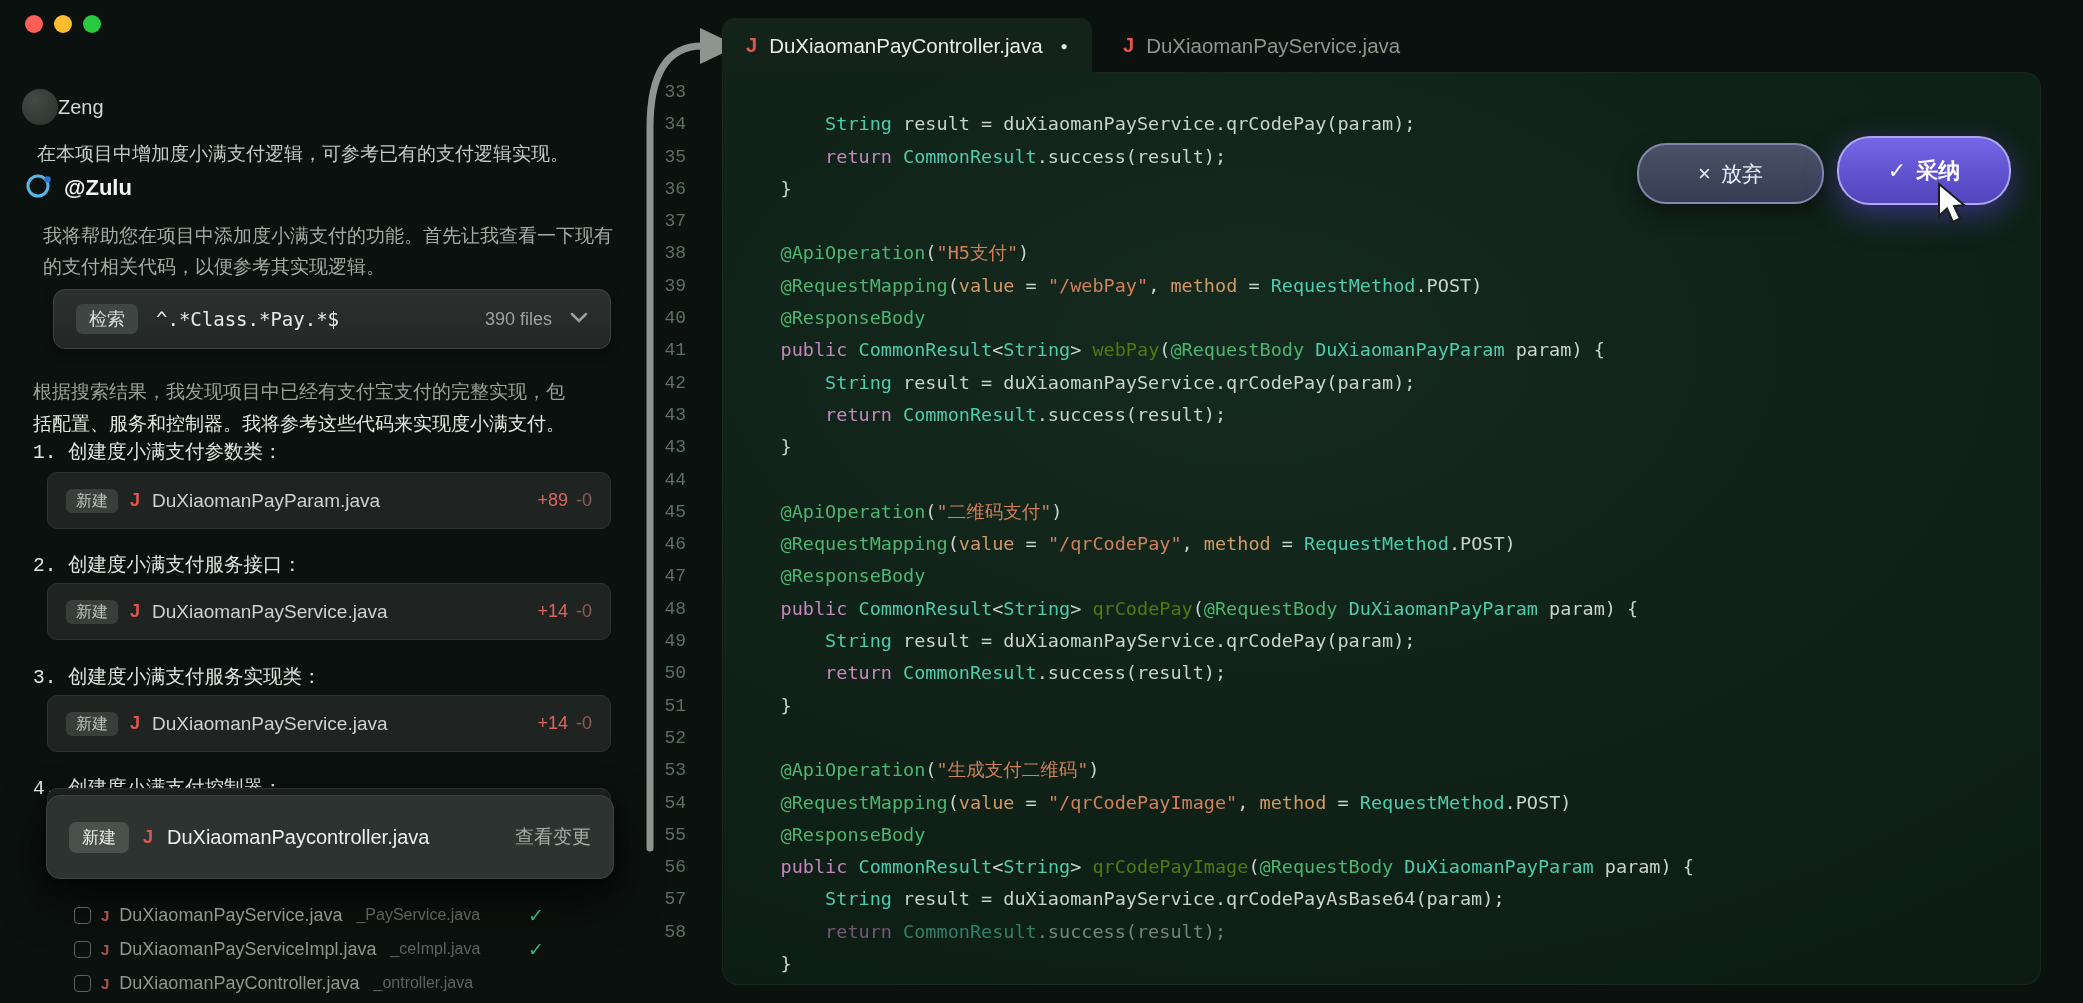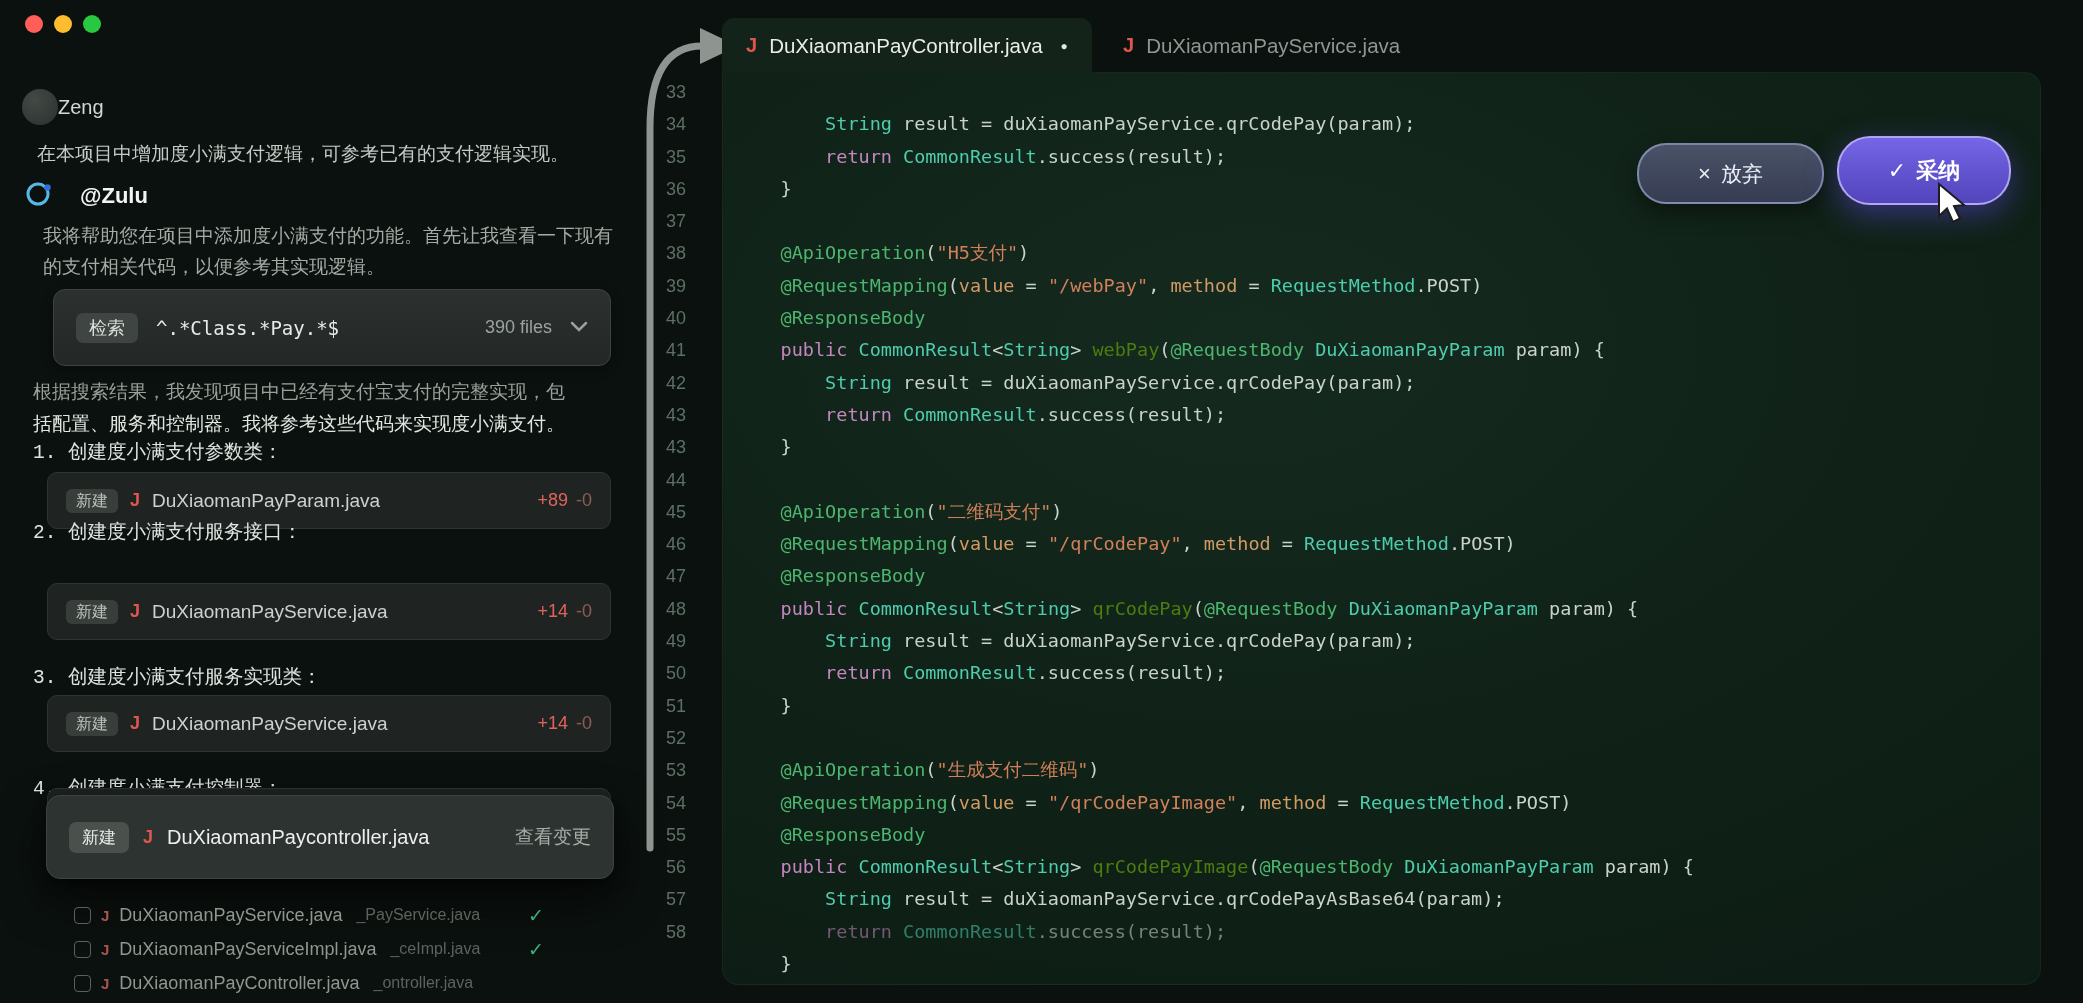--- a/index.html
+++ b/index.html
@@ -10,25 +10,25 @@
   .traffic{position:absolute;top:15px;left:25px;display:flex;gap:11px;}
   .dot{width:18px;height:18px;border-radius:50%;display:inline-block;}
   .dot.red{background:#ff5f57}.dot.yellow{background:#febc2e}.dot.green{background:#28c840}
 
   
   .user-row{position:absolute;top:89px;left:22px;display:flex;align-items:center;gap:0;}
   .avatar{width:36px;height:36px;border-radius:50%;background:radial-gradient(circle at 35% 30%,#434a46,#2b302d);}
   .user-name{font-size:20px;color:#d3d8d3;font-weight:500;}
   .msg{position:absolute;margin:0;}
   .user-msg{left:37px;top:139px;width:610px;font-size:19px;line-height:30px;color:#c5cbc6;white-space:nowrap;}
-  .zulu-row{position:absolute;top:180px;left:24px;display:flex;align-items:center;gap:28px;}
+  .zulu-row{position:absolute;top:172px;left:24px;display:flex;align-items:center;gap:12px;}
   .zulu-name{font-size:22px;font-weight:600;color:#f1f4f1;}
   .assist-msg{left:33px;top:220px;width:572px;font-size:19px;line-height:31px;color:#a3aba5;margin-left:10px;}
 
-  .search-widget{position:absolute;left:53px;top:289px;width:558px;height:77px;border-radius:12px;
+  .search-widget{position:absolute;left:53px;top:289px;width:558px;height:60px;border-radius:12px;
     background:linear-gradient(180deg,#2c312f,#232827);border:1px solid #3d4340;
     display:flex;align-items:center;padding:0 22px;gap:18px;box-sizing:border-box;
     box-shadow:0 4px 12px rgba(0,0,0,.3);}
   .chip{background:#3f4542;color:#d9ded9;font-size:18px;padding:6px 13px;border-radius:7px;line-height:1;}
   .query{font-family:"DejaVu Sans Mono",monospace;font-size:19px;color:#e7ebe7;flex:1;}
   .files{color:#9ba39d;font-size:18px;}
 
   .analysis{left:33px;top:360px;font-size:19px;line-height:32px;margin-top:16px;}
   .analysis .dim1{color:#99a19b;}
   .analysis .bright{color:#e3e7e3;font-weight:500;}
@@ -71,21 +71,21 @@
   .tab.inactive .tab-label{font-size:20.5px;color:#8f978f;}
   .tab .jicon{font-size:20px;}
   .mod-dot{color:#e2e6e2;font-size:12px;margin-left:6px;}
 
   
   .editor-card{position:absolute;left:722px;top:72px;width:1319px;height:913px;
     border-radius:0 16px 16px 16px;
     background:radial-gradient(90% 80% at 40% 30%,#152a1f 0%,#102217 55%,#0d1d15 100%);
     border:1px solid rgba(180,220,190,0.05);box-sizing:border-box;}
   .gutter{position:absolute;left:622px;top:76px;width:64px;text-align:right;
-    font-family:Liberation Sans, sans-serif;font-size:18px;line-height:32.3px;color:#5d7064;}
+    font-family:Liberation Mono, monospace;font-size:18px;line-height:32.3px;color:#5d7064;}
   .gutter .ln{height:32.3px;}
   .code{position:absolute;left:736px;top:76px;font-family:"DejaVu Sans Mono",monospace;
     font-size:18.5px;line-height:32.3px;white-space:pre;color:#c9d3ca;}
   .code .cl{height:32.3px;}
   .code .cl.dim{opacity:.55;}
   .tk-pl{color:#c9d3ca;} .tk-an{color:#4cb56f;} .tk-st{color:#d0805a;}
   .tk-kw{color:#c586c0;} .tk-ty{color:#4eccae;} .tk-fn{color:#4d7c0f;} .tk-at{color:#d19a66;}
 
   
   .btn{position:absolute;display:flex;align-items:center;justify-content:center;gap:10px;
@@ -141,21 +141,21 @@
   <p class="msg analysis"><span class="dim1">根据搜索结果，我发现项目中已经有支付宝支付的完整实现，包</span><br><span class="bright">括配置、服务和控制器。我将参考这些代码来实现度小满支付。</span></p>
 
   <div class="step-title" style="top:438px">1. 创建度小满支付参数类：</div>
   <div class="file-card" style="top:472px">
     <span class="chip small">新建</span>
     <span class="jicon">J</span>
     <span class="fname">DuXiaomanPayParam.java</span>
     <span class="diff"><span class="add">+89</span><span class="del">-0</span></span>
   </div>
 
-  <div class="step-title" style="top:518px">2. 创建度小满支付服务接口：</div>
+  <div class="step-title" style="top:551px">2. 创建度小满支付服务接口：</div>
   <div class="file-card" style="top:583px">
     <span class="chip small">新建</span>
     <span class="jicon">J</span>
     <span class="fname">DuXiaomanPayService.java</span>
     <span class="diff"><span class="add">+14</span><span class="del">-0</span></span>
   </div>
 
   <div class="step-title" style="top:663px">3. 创建度小满支付服务实现类：</div>
   <div class="file-card" style="top:695px">
     <span class="chip small">新建</span>

